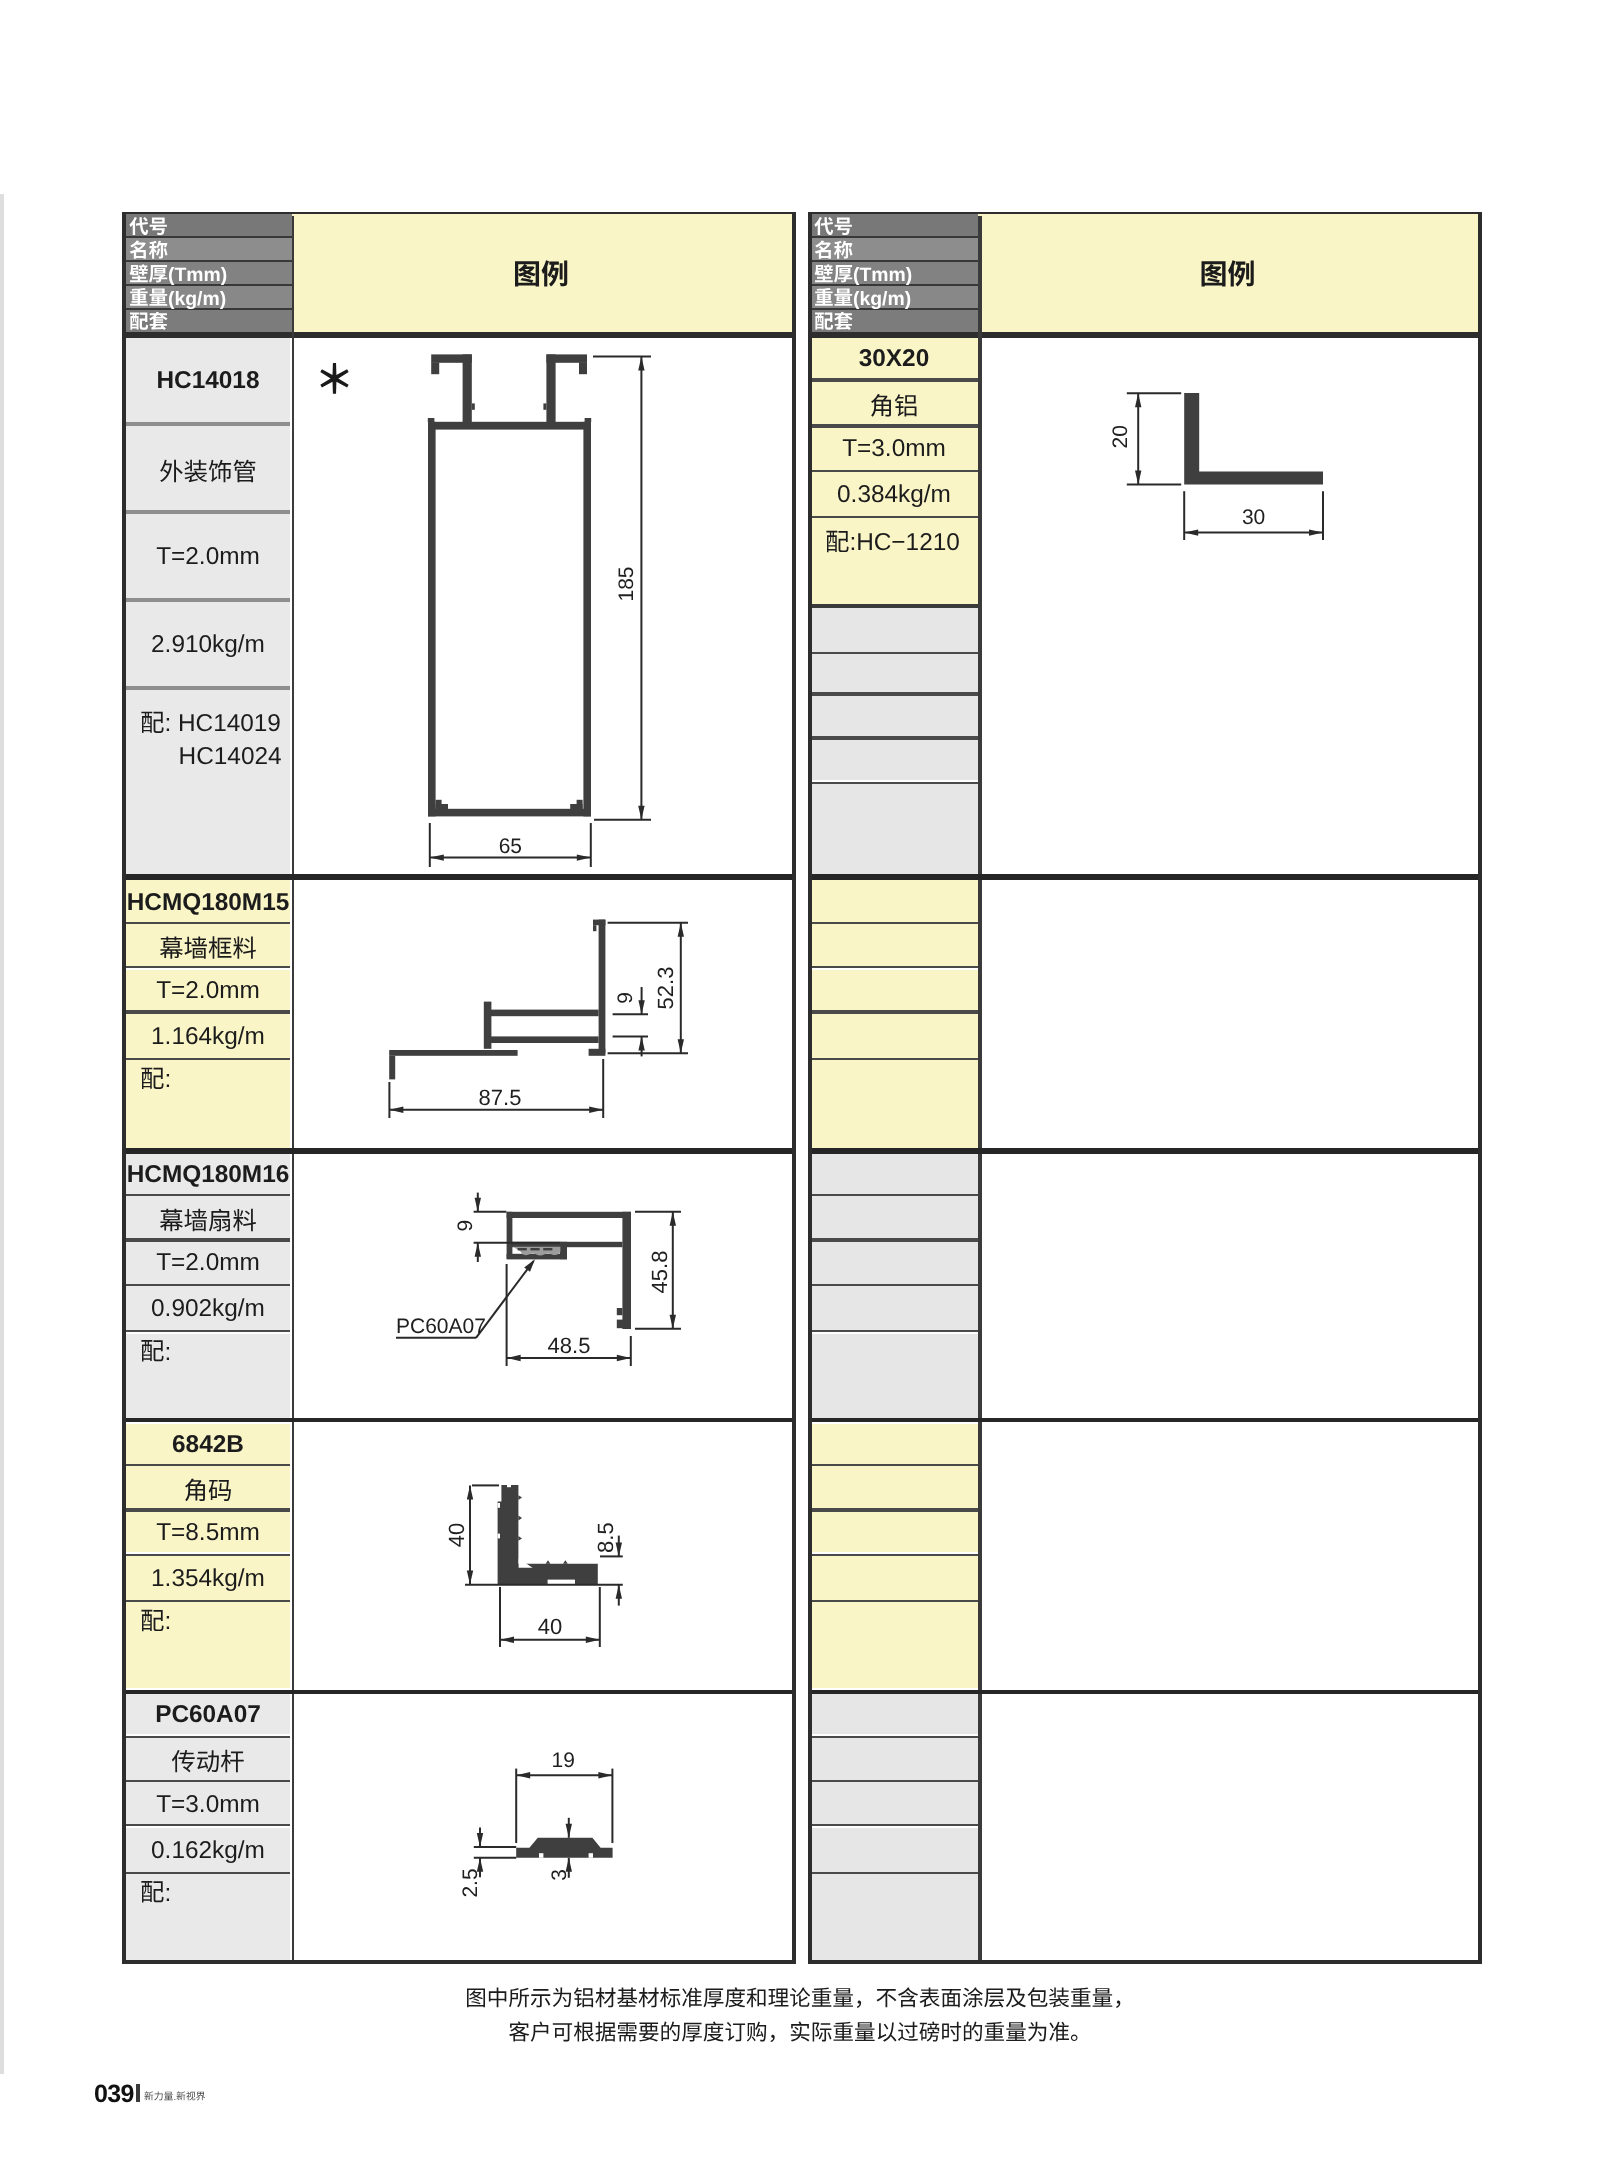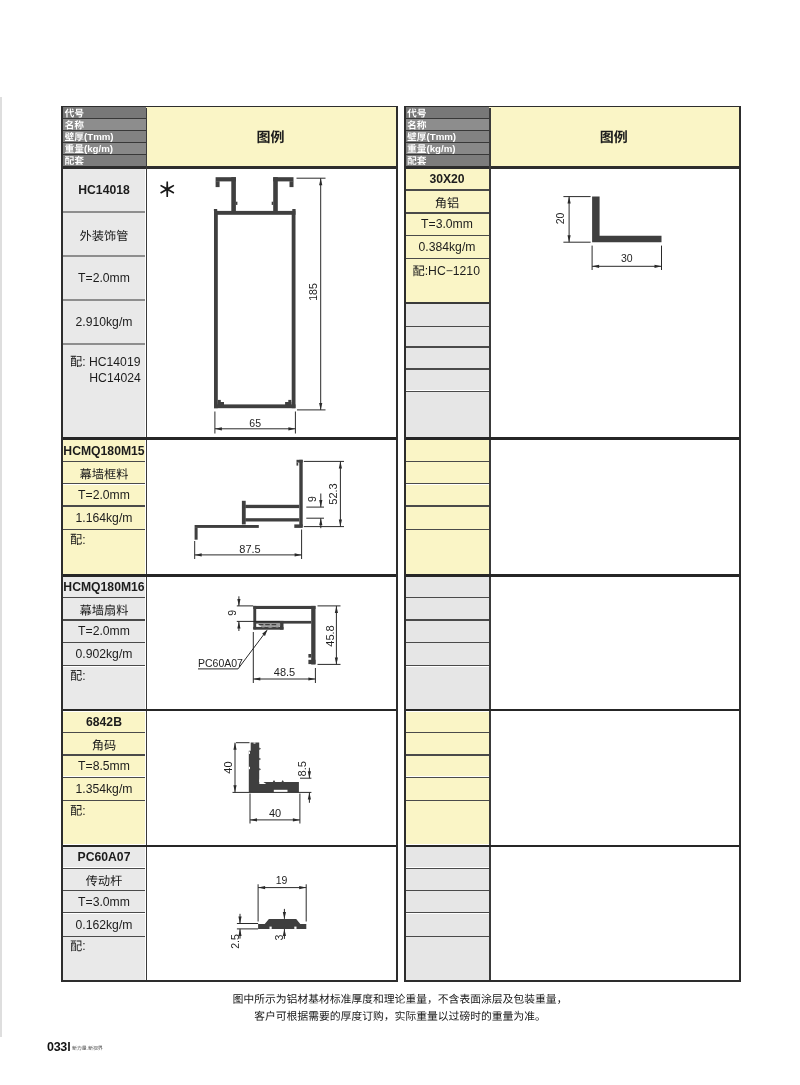--- a/index.html
+++ b/index.html
@@ -154,21 +154,21 @@
 <div class="a" style="left:405.5px;top:800px;width:83px;height:1.4px;background:#4a4a4a"></div>
 <div class="a" style="left:405.5px;top:847.1px;width:83px;height:20.4px;background:#e6e6e6"></div>
 <div class="a" style="left:405.5px;top:868.9px;width:83px;height:20.9px;background:#e6e6e6"></div>
 <div class="a" style="left:405.5px;top:891.2px;width:83px;height:20.9px;background:#e6e6e6"></div>
 <div class="a" style="left:405.5px;top:913.5px;width:83px;height:22.1px;background:#e6e6e6"></div>
 <div class="a" style="left:405.5px;top:937px;width:83px;height:42.5px;background:#e6e6e6"></div>
 <div class="a" style="left:405.5px;top:867.5px;width:83px;height:1.4px;background:#4a4a4a"></div>
 <div class="a" style="left:405.5px;top:889.8px;width:83px;height:1.4px;background:#4a4a4a"></div>
 <div class="a" style="left:405.5px;top:912.1px;width:83px;height:1.4px;background:#4a4a4a"></div>
 <div class="a" style="left:405.5px;top:935.6px;width:83px;height:1.4px;background:#4a4a4a"></div>
-<div class="a" style="left:47px;top:1039.6px;font-size:12.5px;font-weight:bold;color:#111;letter-spacing:-0.3px">033</div>
+<div class="a" style="left:47px;top:1039.6px;font-size:12.5px;font-weight:bold;color:#111;letter-spacing:-0.3px">039</div>
 <div class="a" style="left:68px;top:1041.7px;width:1.5px;height:9.5px;background:#3a3a3a"></div>
 <svg class="a" style="left:0;top:0" width="800" height="1085" viewBox="0 0 800 1085">
     <defs>
       <path id="g0" d="M0.716 -0.786C0.768 -0.736 0.828 -0.665 0.853 -0.619L0.95 -0.68C0.921 -0.727 0.858 -0.795 0.806 -0.842ZM0.527 -0.834C0.53 -0.728 0.535 -0.63 0.543 -0.539L0.34 -0.512L0.357 -0.397L0.554 -0.424C0.591 -0.117 0.669 0.072 0.84 0.087C0.896 0.091 0.951 0.045 0.976 -0.149C0.954 -0.161 0.901 -0.192 0.878 -0.218C0.87 -0.107 0.858 -0.056 0.835 -0.058C0.754 -0.069 0.702 -0.217 0.674 -0.44L0.965 -0.48L0.948 -0.593L0.662 -0.555C0.655 -0.641 0.651 -0.735 0.649 -0.834ZM0.284 -0.841C0.223 -0.69 0.118 -0.542 0.009 -0.449C0.03 -0.42 0.065 -0.356 0.076 -0.327C0.112 -0.36 0.147 -0.398 0.181 -0.44V0.088H0.305V-0.62C0.341 -0.68 0.373 -0.743 0.399 -0.804Z"></path>
       <path id="g1" d="M0.292 -0.71H0.7V-0.617H0.292ZM0.172 -0.815V-0.513H0.828V-0.815ZM0.053 -0.45V-0.342H0.241C0.221 -0.276 0.197 -0.207 0.176 -0.158H0.689C0.676 -0.086 0.661 -0.046 0.642 -0.032C0.629 -0.024 0.616 -0.023 0.594 -0.023C0.563 -0.023 0.489 -0.024 0.422 -0.03C0.444 0.002 0.462 0.05 0.464 0.084C0.533 0.088 0.599 0.087 0.637 0.085C0.684 0.082 0.717 0.075 0.747 0.047C0.783 0.013 0.807 -0.062 0.827 -0.217C0.83 -0.233 0.833 -0.267 0.833 -0.267H0.352L0.376 -0.342H0.943V-0.45Z"></path>
       <path id="g2" d="M0.236 -0.503C0.274 -0.473 0.32 -0.435 0.359 -0.4C0.256 -0.35 0.143 -0.313 0.028 -0.29C0.05 -0.264 0.078 -0.213 0.09 -0.18C0.14 -0.192 0.189 -0.206 0.238 -0.222V0.089H0.358V0.046H0.735V0.089H0.859V-0.361H0.534C0.672 -0.449 0.787 -0.564 0.857 -0.709L0.774 -0.757L0.754 -0.751H0.46C0.48 -0.776 0.499 -0.801 0.517 -0.827L0.382 -0.855C0.322 -0.761 0.211 -0.66 0.047 -0.588C0.074 -0.568 0.112 -0.522 0.13 -0.493C0.218 -0.538 0.292 -0.588 0.355 -0.643H0.675C0.623 -0.574 0.553 -0.513 0.471 -0.461C0.427 -0.499 0.373 -0.54 0.329 -0.571ZM0.735 -0.063H0.358V-0.252H0.735Z"></path>
       <path id="g3" d="M0.481 -0.447C0.463 -0.328 0.427 -0.206 0.375 -0.13C0.402 -0.117 0.45 -0.088 0.471 -0.07C0.525 -0.156 0.568 -0.292 0.592 -0.427ZM0.774 -0.427C0.813 -0.317 0.851 -0.172 0.862 -0.077L0.972 -0.112C0.958 -0.208 0.92 -0.348 0.877 -0.459ZM0.519 -0.847C0.496 -0.733 0.455 -0.618 0.4 -0.539V-0.567H0.287V-0.708C0.335 -0.719 0.381 -0.733 0.422 -0.748L0.356 -0.844C0.276 -0.81 0.153 -0.78 0.043 -0.762C0.055 -0.736 0.07 -0.696 0.074 -0.671C0.107 -0.675 0.143 -0.68 0.178 -0.686V-0.567H0.043V-0.455H0.164C0.129 -0.357 0.074 -0.25 0.019 -0.185C0.037 -0.158 0.062 -0.111 0.073 -0.079C0.11 -0.129 0.147 -0.199 0.178 -0.275V0.09H0.287V-0.314C0.312 -0.275 0.337 -0.233 0.35 -0.205L0.415 -0.301C0.398 -0.324 0.314 -0.409 0.287 -0.433V-0.455H0.4V-0.504C0.428 -0.488 0.463 -0.465 0.481 -0.451C0.513 -0.495 0.543 -0.552 0.569 -0.616H0.629V-0.042C0.629 -0.028 0.624 -0.024 0.611 -0.024C0.597 -0.024 0.553 -0.024 0.513 -0.026C0.529 0.004 0.548 0.054 0.553 0.086C0.618 0.086 0.667 0.082 0.701 0.065C0.737 0.046 0.747 0.016 0.747 -0.041V-0.616H0.829C0.816 -0.584 0.802 -0.551 0.788 -0.522L0.892 -0.496C0.919 -0.562 0.949 -0.64 0.973 -0.712L0.898 -0.731L0.881 -0.727H0.608C0.617 -0.759 0.626 -0.791 0.633 -0.824Z"></path>
       <path id="g4" d="M0.243 -0.438H0.37V-0.371H0.243ZM0.643 -0.695H0.784C0.779 -0.67 0.769 -0.636 0.761 -0.609H0.673C0.668 -0.633 0.657 -0.667 0.643 -0.695ZM0.647 -0.83C0.653 -0.817 0.659 -0.801 0.663 -0.786H0.504V-0.695H0.604L0.549 -0.681C0.558 -0.659 0.567 -0.632 0.573 -0.609H0.482V-0.516H0.661V-0.455H0.499V-0.364H0.661V-0.27H0.771V-0.364H0.936V-0.455H0.771V-0.516H0.962V-0.609H0.856L0.888 -0.684L0.807 -0.695H0.94V-0.786H0.783C0.776 -0.809 0.765 -0.836 0.754 -0.857ZM0.192 -0.662V-0.73H0.355V-0.662ZM0.088 -0.816V-0.663C0.088 -0.573 0.082 -0.45 0.02 -0.362C0.04 -0.347 0.081 -0.301 0.095 -0.277C0.117 -0.307 0.135 -0.341 0.148 -0.378V-0.286H0.47V-0.524H0.183L0.189 -0.576H0.464V-0.816ZM0.438 -0.271V-0.213H0.146V-0.112H0.438V-0.032H0.044V0.071H0.956V-0.032H0.562V-0.112H0.871V-0.213H0.562V-0.271Z"></path>
       <path id="g5" d="M0.413 -0.485H0.747V-0.444H0.413ZM0.413 -0.593H0.747V-0.553H0.413ZM0.299 -0.666V-0.371H0.866V-0.666ZM0.527 -0.211V-0.174H0.222V-0.082H0.527V-0.029C0.527 -0.016 0.521 -0.013 0.504 -0.013C0.488 -0.012 0.421 -0.012 0.368 -0.014C0.383 0.013 0.401 0.053 0.408 0.082C0.487 0.083 0.545 0.082 0.588 0.068C0.63 0.054 0.644 0.028 0.644 -0.025V-0.082H0.96V-0.174H0.659C0.74 -0.203 0.818 -0.239 0.883 -0.275L0.813 -0.34L0.788 -0.335H0.292V-0.254H0.645C0.606 -0.237 0.565 -0.222 0.527 -0.211ZM0.112 -0.81V-0.503C0.112 -0.345 0.105 -0.122 0.021 0.03C0.05 0.041 0.103 0.071 0.126 0.09C0.216 -0.074 0.23 -0.331 0.23 -0.502V-0.701H0.951V-0.81Z"></path>
       <path id="g6" d="M0.153 -0.54V-0.221H0.435V-0.177H0.12V-0.086H0.435V-0.034H0.046V0.061H0.957V-0.034H0.556V-0.086H0.892V-0.177H0.556V-0.221H0.854V-0.54H0.556V-0.578H0.95V-0.672H0.556V-0.723C0.666 -0.731 0.77 -0.742 0.858 -0.756L0.802 -0.849C0.632 -0.821 0.361 -0.804 0.127 -0.8C0.137 -0.776 0.149 -0.735 0.151 -0.707C0.241 -0.708 0.338 -0.711 0.435 -0.716V-0.672H0.052V-0.578H0.435V-0.54ZM0.27 -0.345H0.435V-0.3H0.27ZM0.556 -0.345H0.732V-0.3H0.556ZM0.27 -0.461H0.435V-0.417H0.27ZM0.556 -0.461H0.732V-0.417H0.556Z"></path>

